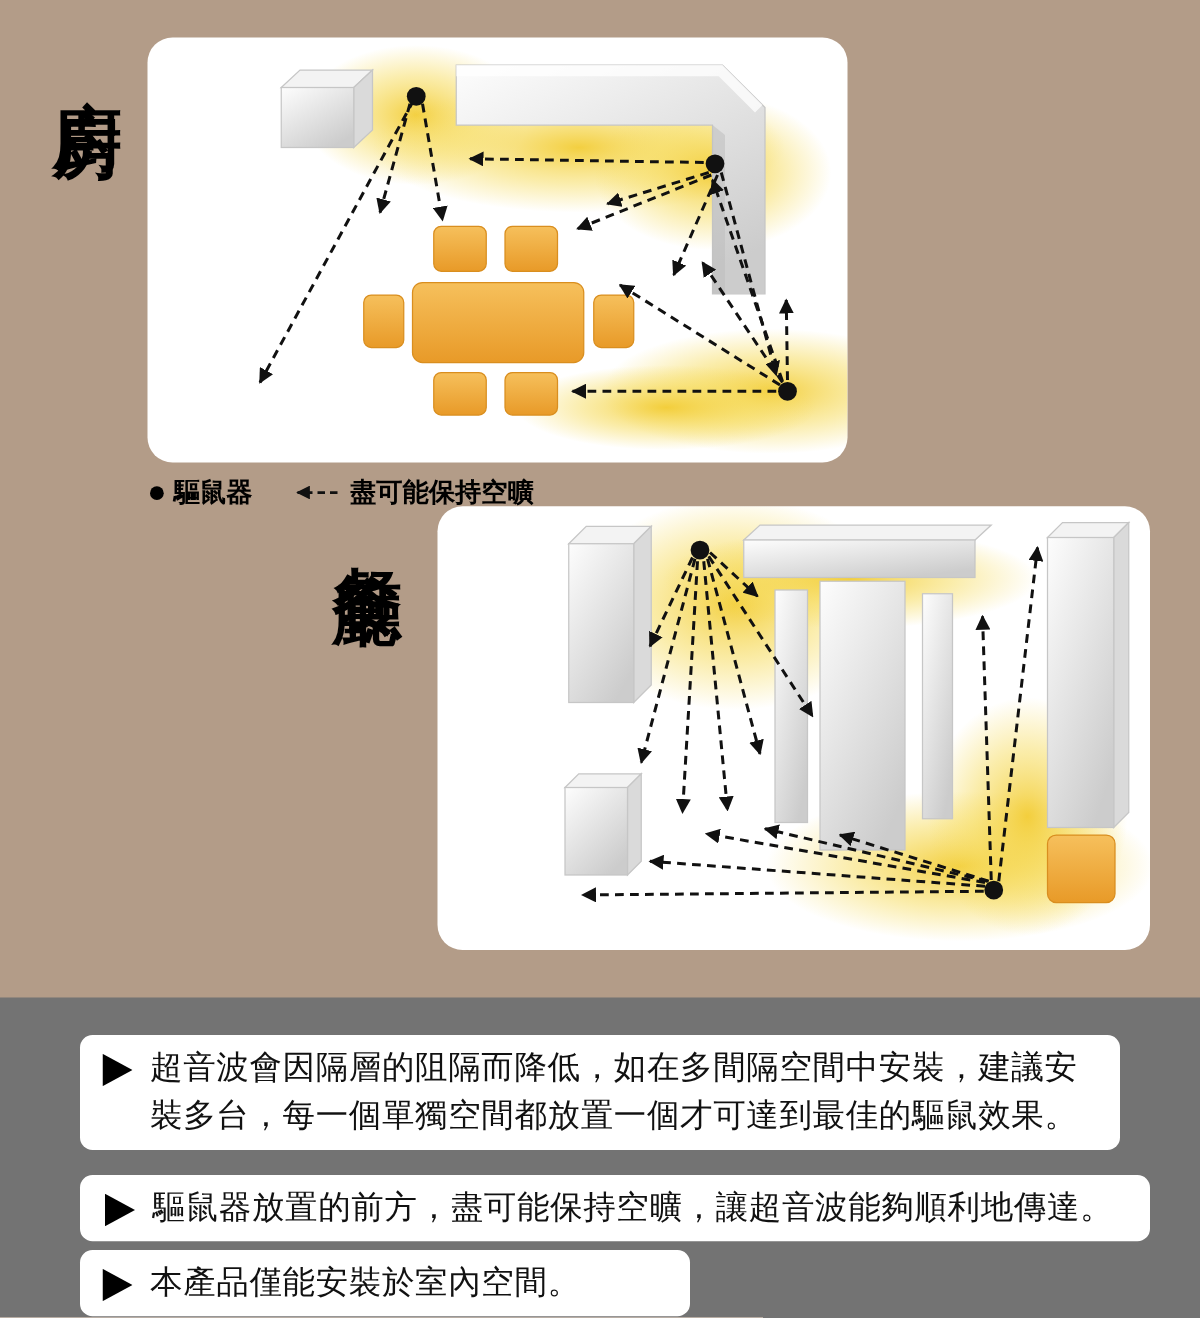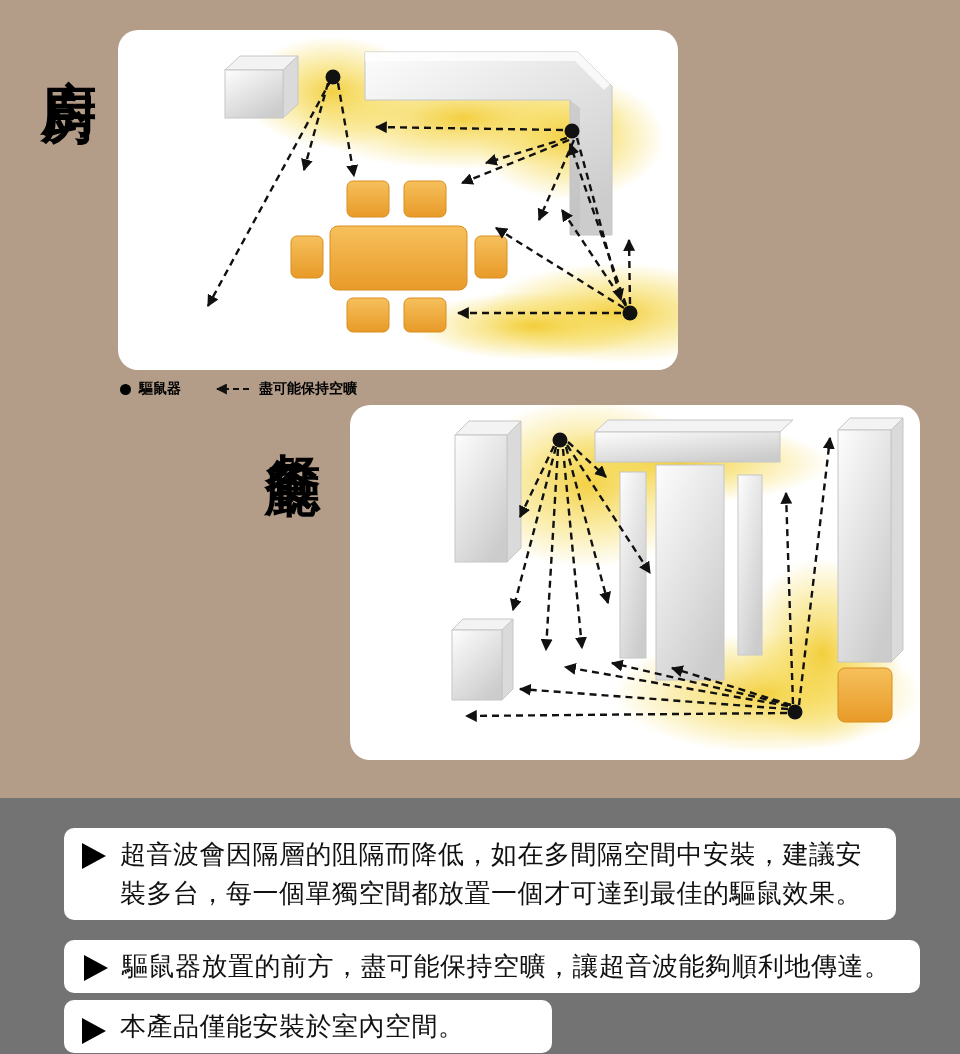--- a/index.html
+++ b/index.html
@@ -27,42 +27,42 @@
     background:#ffffff;
     border-radius:20px;
     overflow:hidden;
   }
   .kitchen-diagram { left:118px; top:30px;  width:560px; height:340px; }
   .dining-diagram  { left:350px; top:405px; width:570px; height:355px; }
 
   .legend {
     position:absolute; left:120px; top:380px;
     display:flex; align-items:center; gap:8px;
-    font-size:14px; font-weight:700; color:#000;
+    font-size:21px; font-weight:700; color:#000;
   }
   .legend-dot { width:11px; height:11px; border-radius:50%; background:#000; flex:none; }
   .legend-arrow { flex:none; display:block; }
   .legend .gap { width:10px; }
 
   .notes {
     position:absolute; left:0; top:798px; width:960px; height:314px;
     background:#737373;
   }
   .note {
     position:absolute;
     background:#ffffff;
     border-radius:10px;
     display:flex;
     align-items:flex-start;
     gap:14px;
     padding:7px 18px;
   }
   .note-1 { left:64px; top:30px;  width:832px; }
   .note-2 { left:64px; top:142px; width:856px;padding-left:20px; }
-  .note-3 { left:64px; top:202px; width:488px;align-items:center; }
+  .note-3 { left:64px; top:202px; width:488px; }
   .note-tri { flex:none; margin-top:8px; display:block; }
   .note-text {
     font-size:26px;
     line-height:1.5;
     color:#111;
     letter-spacing:0.5px;
   }
 </style>
 </head>
 <body>

